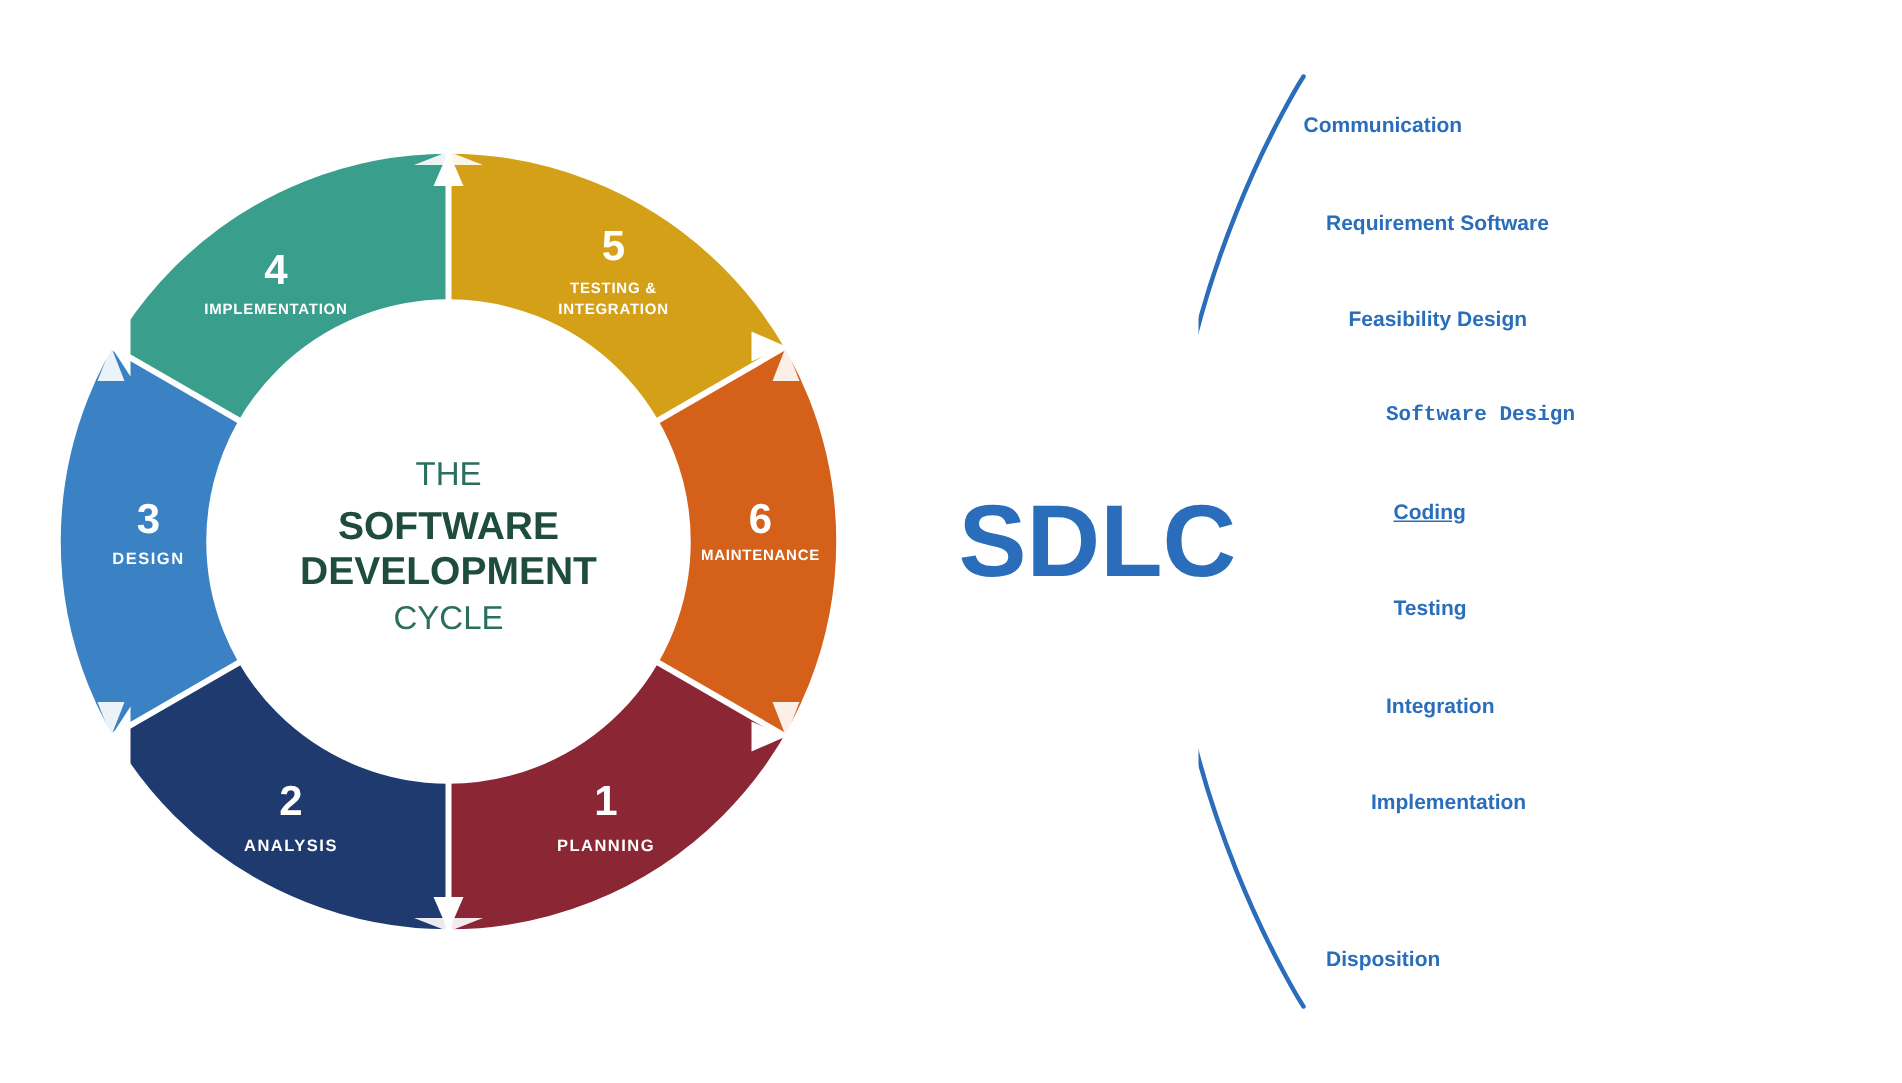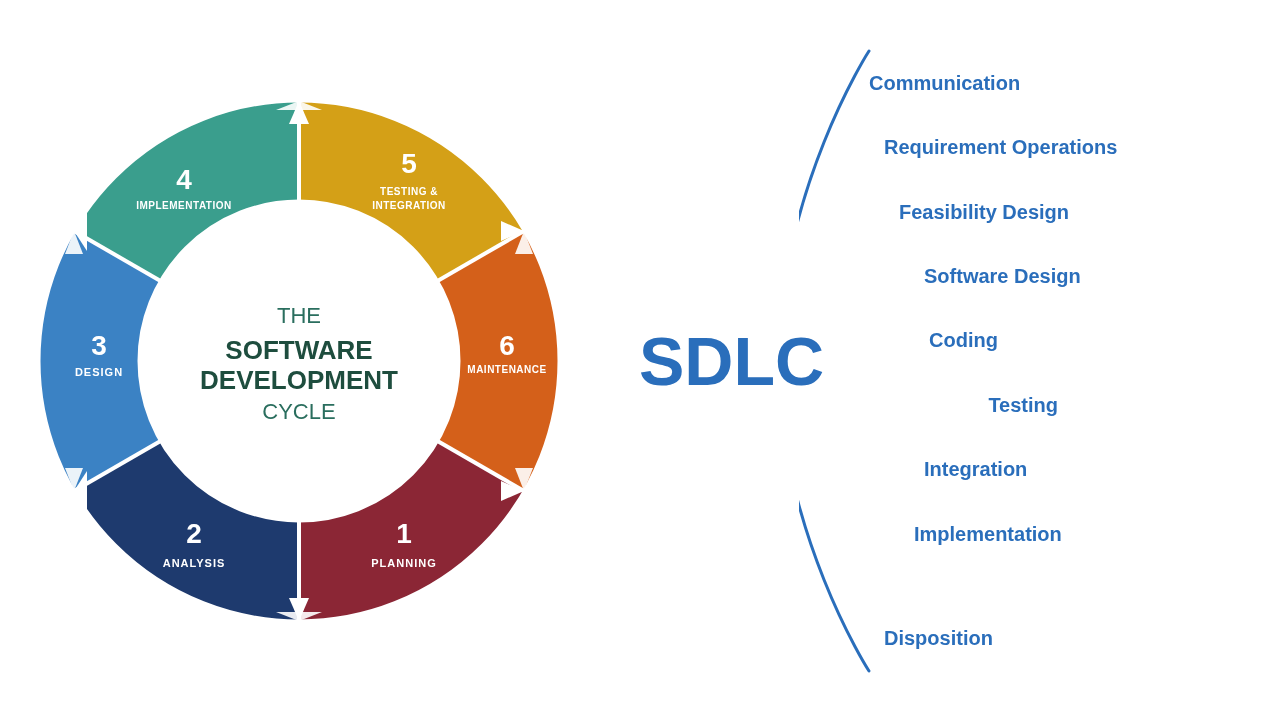--- a/index.html
+++ b/index.html
@@ -60,21 +60,21 @@
       position: absolute;
       left: 260px;
       top: 0;
       height: 100%;
       display: flex;
       flex-direction: column;
       justify-content: space-around;
       padding: 20px 0;
     }
     .sdlc-item {
-      font-size: 20px;
+      font-size: 14px;
       font-weight: bold;
       color: #2a6ebb;
       text-align: left;
       font-family: Arial, sans-serif;
     }
   </style>
 </head>
 <body>
 
 <div class="container">
@@ -177,23 +177,23 @@
   <div class="sdlc-container">
     <div class="sdlc-title">SDLC</div>
 
     <svg class="sdlc-curve" viewBox="0 0 80 660" width="80" height="660" xmlns="http://www.w3.org/2000/svg">
       <path d="M 70,20 C 70,20 -20,160 -20,330 C -20,500 70,640 70,640" fill="none" stroke="#2a6ebb" stroke-width="3" stroke-linecap="round"></path>
     </svg>
 
     <div class="sdlc-items">
 
     <div class="sdlc-item" style="padding-left: 0px;">Communication</div>
-        <div class="sdlc-item" style="padding-left: 15px;">Requirement Operations</div>
+        <div class="sdlc-item" style="padding-left: 15px;">Requirement Software</div>
         <div class="sdlc-item" style="padding-left: 30px;">Feasibility Design</div>
-        <div class="sdlc-item" style="padding-left: 55px;">Software Design</div>
-        <div class="sdlc-item" style="padding-left: 60px;">Coding</div>
-        <div class="sdlc-item" style="padding-left: 60px; text-align: center;">Testing</div>
+        <div class="sdlc-item" style="padding-left: 55px; font-family: Liberation Mono, monospace;">Software Design</div>
+        <div class="sdlc-item" style="padding-left: 60px; text-decoration: underline;">Coding</div>
+        <div class="sdlc-item" style="padding-left: 60px;">Testing</div>
         <div class="sdlc-item" style="padding-left: 55px;">Integration</div>
         <div class="sdlc-item" style="padding-left: 45px;">Implementation</div>
         <div class="sdlc-item" style="padding-left: 15px; margin-top: 40px;">Disposition</div>
       </div>
   </div>
 </div>
 
 </body></html>

